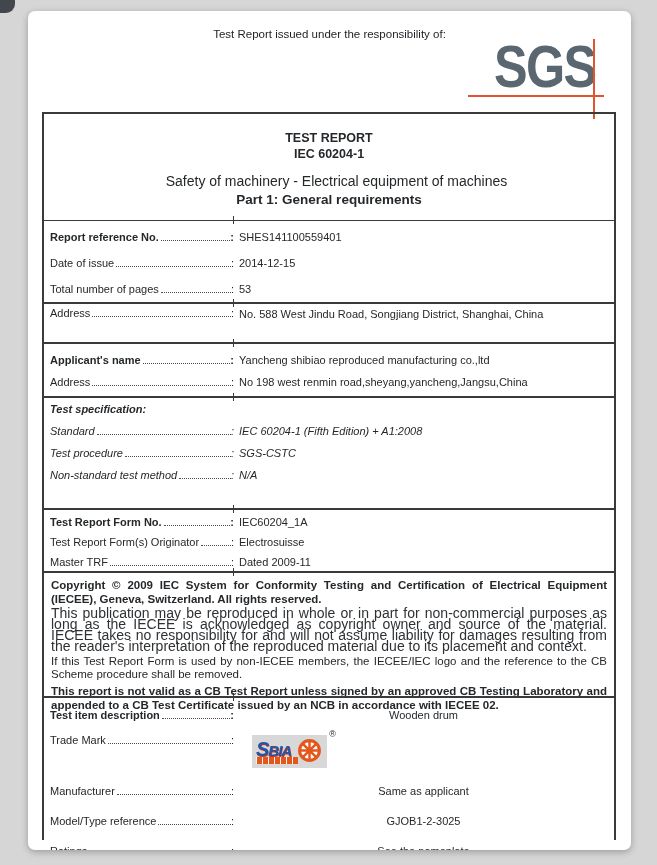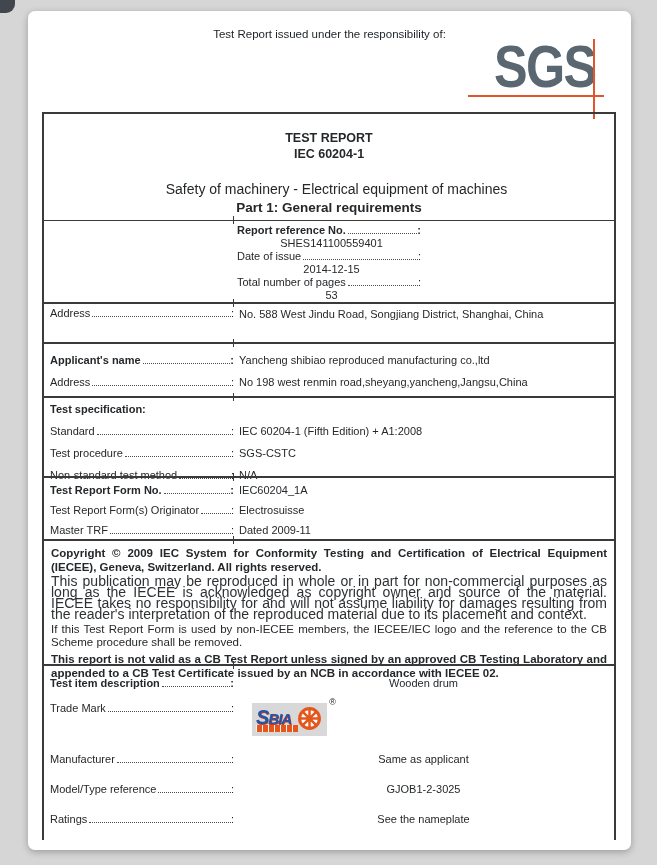--- a/index.html
+++ b/index.html
@@ -36,36 +36,36 @@
   .sgs-vline { position:absolute; left:565px; top:28px; width:2px; height:80px; background:#e0552c; }
 
   
   .doc-table {
     position:absolute; left:14px; top:101px; width:574px; height:728px;
     border:2px solid #3a3a3a; border-bottom:none;
     font-size:11px;
   }
   .title-block { height:106px; text-align:center; padding-top:17px; }
   .title-block .t1 { font-size:12.5px; font-weight:bold; margin-bottom:2px; }
-  .title-block .t2 { font-size:12.5px; font-weight:bold; margin-bottom:20px; }
+  .title-block .t2 { font-size:12.5px; font-weight:bold; margin-bottom:12px; }
   .title-block .t3 { font-size:14px; font-weight:normal; margin-bottom:3px;margin-left:15px; }
   .title-block .t4 { font-size:13.5px; font-weight:bold; }
 
   .group { border-top:2px solid #3a3a3a; position:relative; }
   .group::before {
     content:""; position:absolute; left:189px; top:-5px;
     width:1px; height:8px; background:#3a3a3a;
   }
   .g-a { height:82px; border-top-width:1px; padding-top:3px; }
-  .g-a .row { height:26px;flex-direction:column; }
+  .g-a .row { height:26px; }
   .g-b { height:40px; }
   .g-b .row { height:19px; }
   .g-c { height:54px; padding-top:5px; }
   .g-c .row { height:22px; }
-  .g-d { height:80px; }
+  .g-d { height:112px;font-style:italic; }
   .g-d .row { height:22px; }
   .g-e { height:63px; padding-top:2px; }
   .g-e .row { height:20px; }
   .g-f { height:125px; padding:5px 7px 0 7px; }
   .g-g { height:167px; padding-top:2px; }
   .g-g .row { height:30px;text-align:center; }
   .g-g .tm-row { height:46px; align-items:flex-start; padding-top:4px; }
 
   .row { display:flex; align-items:center; padding-left:6px; padding-right:6px; }
   .lbl { width:184px; display:flex; align-items:baseline; white-space:nowrap; flex:none; }

